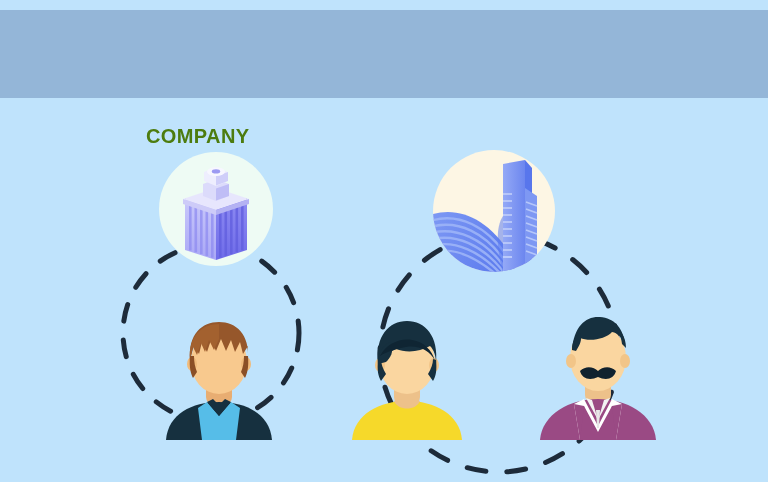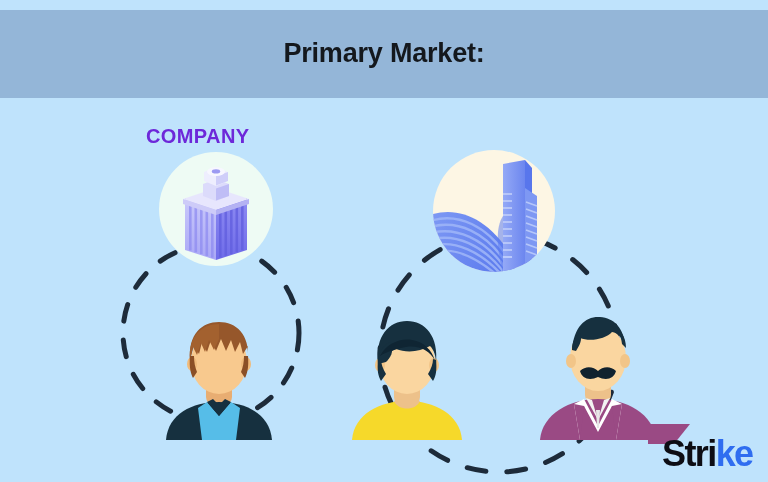--- a/index.html
+++ b/index.html
@@ -37,21 +37,21 @@
     text-align: center;
     line-height: 1.08;
     white-space: nowrap;
   }
   .title-line-1 { font-size: 27px; }
   .title-line-2 { font-size: 27px; }
 
   
   .caption {
     position: absolute;
-    color: #6d28d9;
+    color: #4d7c0f;
     font-size: 20px;
     font-weight: bold;
     letter-spacing: 0.4px;
     white-space: nowrap;
   }
   #caption-company { left: 146px; top: 125px; }
   #caption-exchange { left: 435px; top: 125px; }
 
   
   .orbit { position: absolute; }
@@ -109,21 +109,20 @@
     white-space: nowrap;
   }
   .brand-accent { color: #2f6df0; }
 </style>
 </head>
 <body>
 
 <div id="canvas">
 
   <div class="header-band">
-    <div class="title-line title-line-1">Primary Market:</div>
   </div>
 
   <div class="caption" id="caption-company">COMPANY</div>
 
   <svg class="orbit" id="orbit-left" width="186" height="186" viewBox="0 0 186 186">
     <circle cx="93" cy="93" r="88" fill="none" stroke="#1d2b3a" stroke-width="5" stroke-linecap="round" stroke-dasharray="17 19"></circle>
   </svg>
 
   <svg class="orbit" id="orbit-right" width="250" height="250" viewBox="0 0 250 250">
     <circle cx="125" cy="125" r="119" fill="none" stroke="#1d2b3a" stroke-width="5" stroke-linecap="round" stroke-dasharray="19 21"></circle>
@@ -312,22 +311,14 @@
     <path d="M44 48 C 46 24, 58 14, 72 15 C 86 16, 96 26, 97 44
              C 95 36, 90 31, 84 30 C 78 37, 62 40, 52 36
              C 48 39, 45 43, 44 48 Z" fill="#16303f"></path>
     <path d="M82 22 C 92 26, 98 34, 98 46 L 94 42 C 93 33, 89 27, 82 24 Z" fill="#16303f"></path>
     <path d="M44 48 C 44 40, 47 34, 52 31 C 55 38, 51 44, 48 49 Z" fill="#16303f"></path>
 
     <path d="M52 69 C 58 63, 66 65, 70 69 C 74 65, 82 63, 88 69
              C 86 77, 78 79, 70 75 C 62 79, 54 77, 52 69 Z" fill="#10222e"></path>
   </svg>
 
-  <div id="brand-logo">
-    <svg width="112" height="52" viewBox="0 0 112 52">
-      <path d="M0 0 L42 0 L26 20 L0 20 Z" fill="#9a4a84"></path>
-    </svg>
-    <div class="brand-wordmark">
-      <span>Stri</span><span class="brand-accent">k</span><span class="brand-accent">e</span>
-    </div>
-  </div>
 
 </div>
 
 </body></html>

